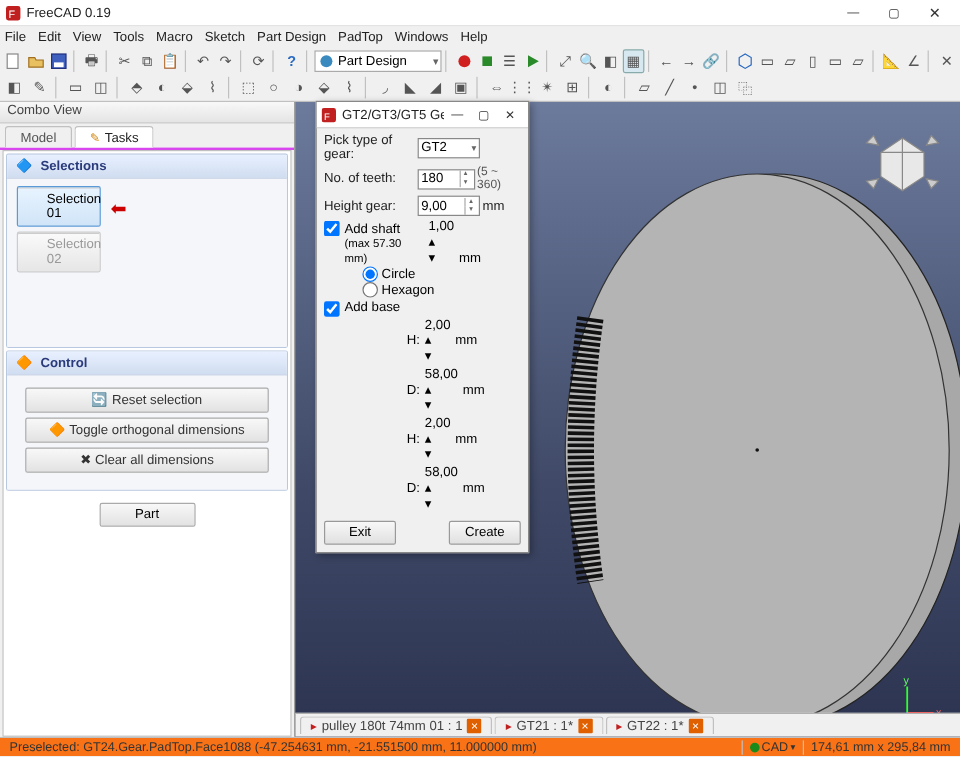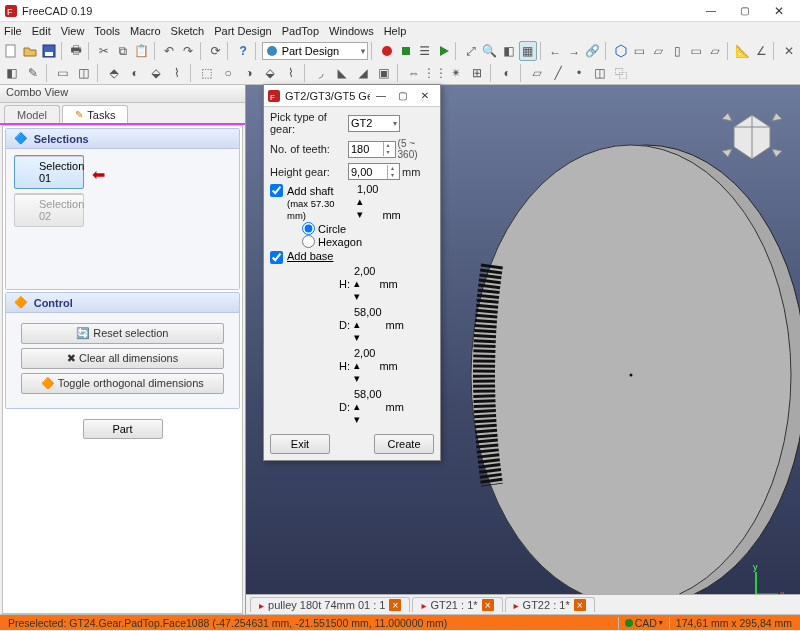--- a/index.html
+++ b/index.html
@@ -73,21 +73,21 @@
 .dlg-row select, .dlg-row .spin { width: 52px; height: 17px; font-size: 11px; border: 1px solid #888; background: #fff; padding: 0 2px; }
 .dlg-row .spin { display: flex; align-items: center; position: relative; }
 .dlg-row .spin .val { flex:1; }
 .dlg-row .spin .spn { display:flex; flex-direction:column; margin-left:auto; }
 .dlg-row .spin .spn div { width:10px; height:7px; font-size:6px; line-height:6px; text-align:center; border-left:1px solid #aaa; color:#666; }
 .dlg-row .unit { font-size: 11px; color: #222; width: 22px; }
 .dlg-row .hint { font-size: 10px; color: #555; }
 .dlg-chk { display: flex; align-items: flex-start; gap: 4px; margin: 3px 0 1px 0; }
 .dlg-chk input { margin-top: 1px; }
 .dlg-radio { margin-left: 32px; display: flex; align-items: center; gap: 3px; font-size: 11px; }
-.dlg-hd { margin: 2px 0 1px 0; text-decoration: underline; }
+.dlg-hd { margin: 2px 0 1px 0; }
 .dlg-sub { display:flex; align-items:center; margin-bottom:3px; gap:4px; }
 .dlg-sub .lbl2 { width:16px; text-align:right; font-size:11px; margin-left:64px;}
 .dlg-btns { display: flex; justify-content: space-between; margin-top: 8px; }
 .dlg-btns button { width: 60px; height: 20px; font-size: 11px; border: 1px solid #999; background: linear-gradient(#f8f8f8,#e0e0e0); border-radius: 2px; }
 
 
 .statusbar { height: 16px; background: #f97316; border-top: 1px solid #c0c0c0; display: flex; align-items: center; font-size: 10.5px; color: #333; padding: 0 8px; }
 .statusbar .left { flex: 1; white-space: nowrap; overflow: hidden; }
 .statusbar .sep { width: 1px; height: 12px; background: #c0c0c0; margin: 0 6px; }
 .statusbar .cad-toggle { display:flex; align-items:center; gap:2px; }
@@ -273,22 +273,22 @@
           <div class="sel-item dim">Selection 02</div>
         </div>
       </div>
       <div class="task-section">
         <div class="task-header">
           <span>🔶</span>
           <span>Control</span>
         </div>
         <div class="task-content">
           <div class="ctl-btn">🔄 <span>Reset selection</span></div>
+          <div class="ctl-btn">🔶 <span>Toggle orthogonal dimensions</span></div>
           <div class="ctl-btn">✖ <span>Clear all dimensions</span></div>
-          <div class="ctl-btn">🔶 <span>Toggle orthogonal dimensions</span></div>
         </div>
       </div>
       <div class="close-btn">Part</div>
     </div>
   </div>
 
   <div class="viewport">
     <svg class="gear-disk" width="390" height="500">
       <ellipse cx="210" cy="250" rx="160" ry="230" fill="#a8a8a8" stroke="#222" stroke-width="1"></ellipse>
       <ellipse cx="195" cy="250" rx="160" ry="230" fill="#b4b4b4" stroke="#333" stroke-width="1"></ellipse>

